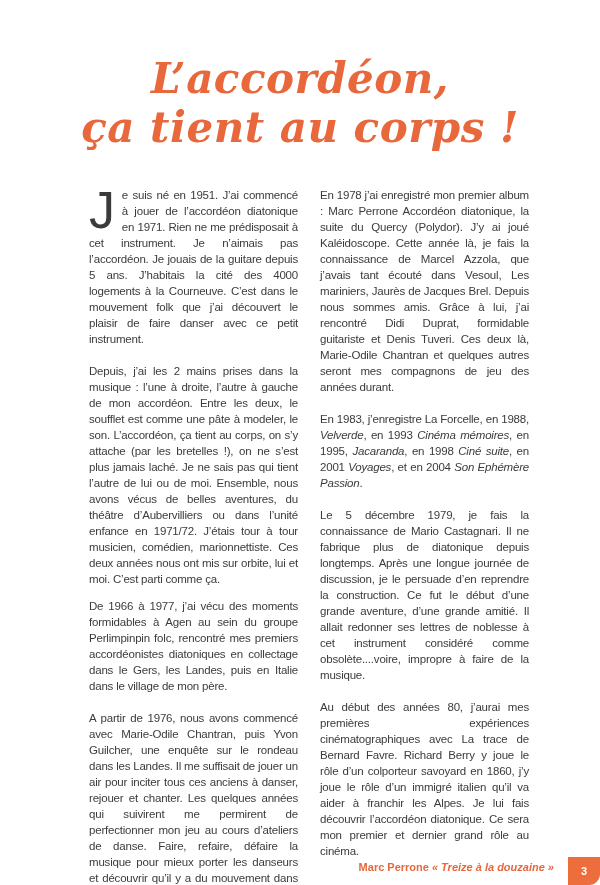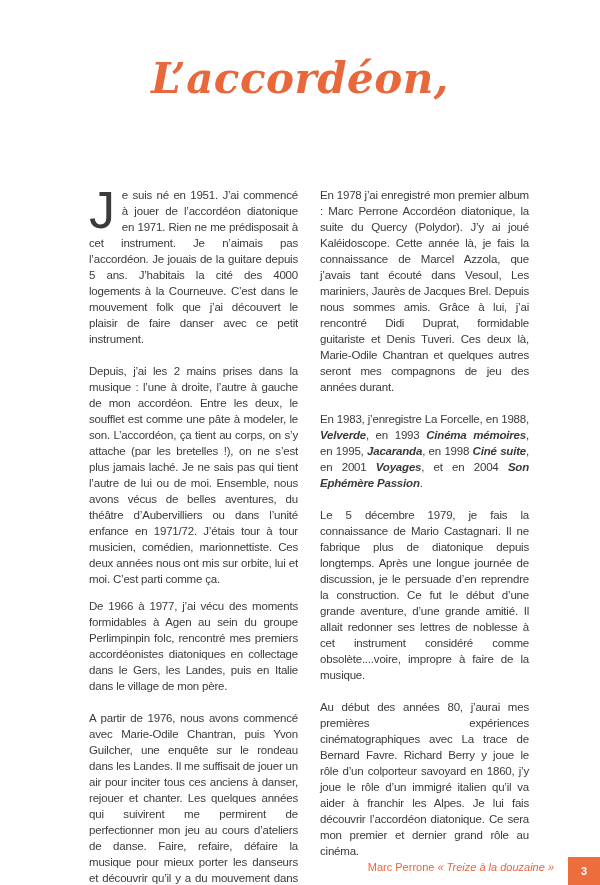--- a/index.html
+++ b/index.html
@@ -3,20 +3,21 @@
 <meta charset="utf-8">
 <style>
   html, body { margin: 0; padding: 0; background: #ffffff; }
   .page {
     position: relative;
     width: 600px;
     height: 885px;
     background: #ffffff;
     overflow: hidden;
     font-family: "Liberation Sans", sans-serif;
+    border-radius: 11px;
   }
   
   .title {
     position: absolute;
     top: 54px;
     left: 0;
     width: 100%;
     margin: 0;
     text-align: center;
     font-family: "DejaVu Serif", serif;
@@ -47,28 +48,28 @@
     color: #3b3b3b;
   }
   .para.flush { margin-bottom: 11px; }
   .dropcap {
     float: left;
     font-size: 52px;
     line-height: 42px;
     padding: 2px 7px 0 0;
     color: #3b3b3b;
   }
-  .em { font-weight: bold; font-style: italic; }
+  .em { font-weight: normal; font-style: italic; }
   
   .credit {
     position: absolute;
     top: 861px;
     right: 46px;
     font-size: 11px;
-    font-weight: normal;
+    font-weight: bold;
     color: #e8673b;
     white-space: nowrap;
   }
   .credit-album { font-style: italic; margin-left: 3px; }
   .pagenum-box {
     position: absolute;
     top: 857px;
     right: 0;
     width: 32px;
     height: 28px;
@@ -81,20 +82,21 @@
     justify-content: center;
   }
 </style>
 </head>
 <body>
 
 <div class="page">
 
   <h1 class="title">
     <span class="title-line">L’accordéon,</span>
+    <span class="title-line">ça tient au corps !</span>
   </h1>
 
   <div class="columns">
     <div class="column">
       <p class="para"><span class="dropcap">J</span><span>e suis né en 1951. J’ai commencé à jouer de l’accordéon diatonique en 1971. Rien ne me prédisposait à cet instrument. Je n’aimais pas l’accordéon. Je jouais de la guitare depuis 5 ans. J’habitais la cité des 4000 logements à la Courneuve. C’est dans le mouvement folk que j’ai découvert le plaisir de faire danser avec ce petit instrument.</span></p>
       <p class="para flush">Depuis, j’ai les 2 mains prises dans la musique : l’une à droite, l’autre à gauche de mon accordéon. Entre les deux, le soufflet est comme une pâte à modeler, le son. L’accordéon, ça tient au corps, on s’y attache (par les bretelles !), on ne s’est plus jamais laché. Je ne sais pas qui tient l’autre de lui ou de moi. Ensemble, nous avons vécus de belles aventures, du théâtre d’Aubervilliers ou dans l’unité enfance en 1971/72. J’étais tour à tour musicien, comédien, marionnettiste. Ces deux années nous ont mis sur orbite, lui et moi. C’est parti comme ça.</p>
       <p class="para">De 1966 à 1977, j’ai vécu des moments formidables à Agen au sein du groupe Perlimpinpin folc, rencontré mes premiers accordéonistes diatoniques en collectage dans le Gers, les Landes, puis en Italie dans le village de mon père.</p>
       <p class="para">A partir de 1976, nous avons commencé avec Marie-Odile Chantran, puis Yvon Guilcher, une enquête sur le rondeau dans les Landes. Il me suffisait de jouer un air pour inciter tous ces anciens à danser, rejouer et chanter. Les quelques années qui suivirent me permirent de perfectionner mon jeu au cours d’ateliers de danse. Faire, refaire, défaire la musique pour mieux porter les danseurs et découvrir qu’il y a du mouvement dans la musique et de la musique dans la danse.</p>
     </div>
     <div class="column">

